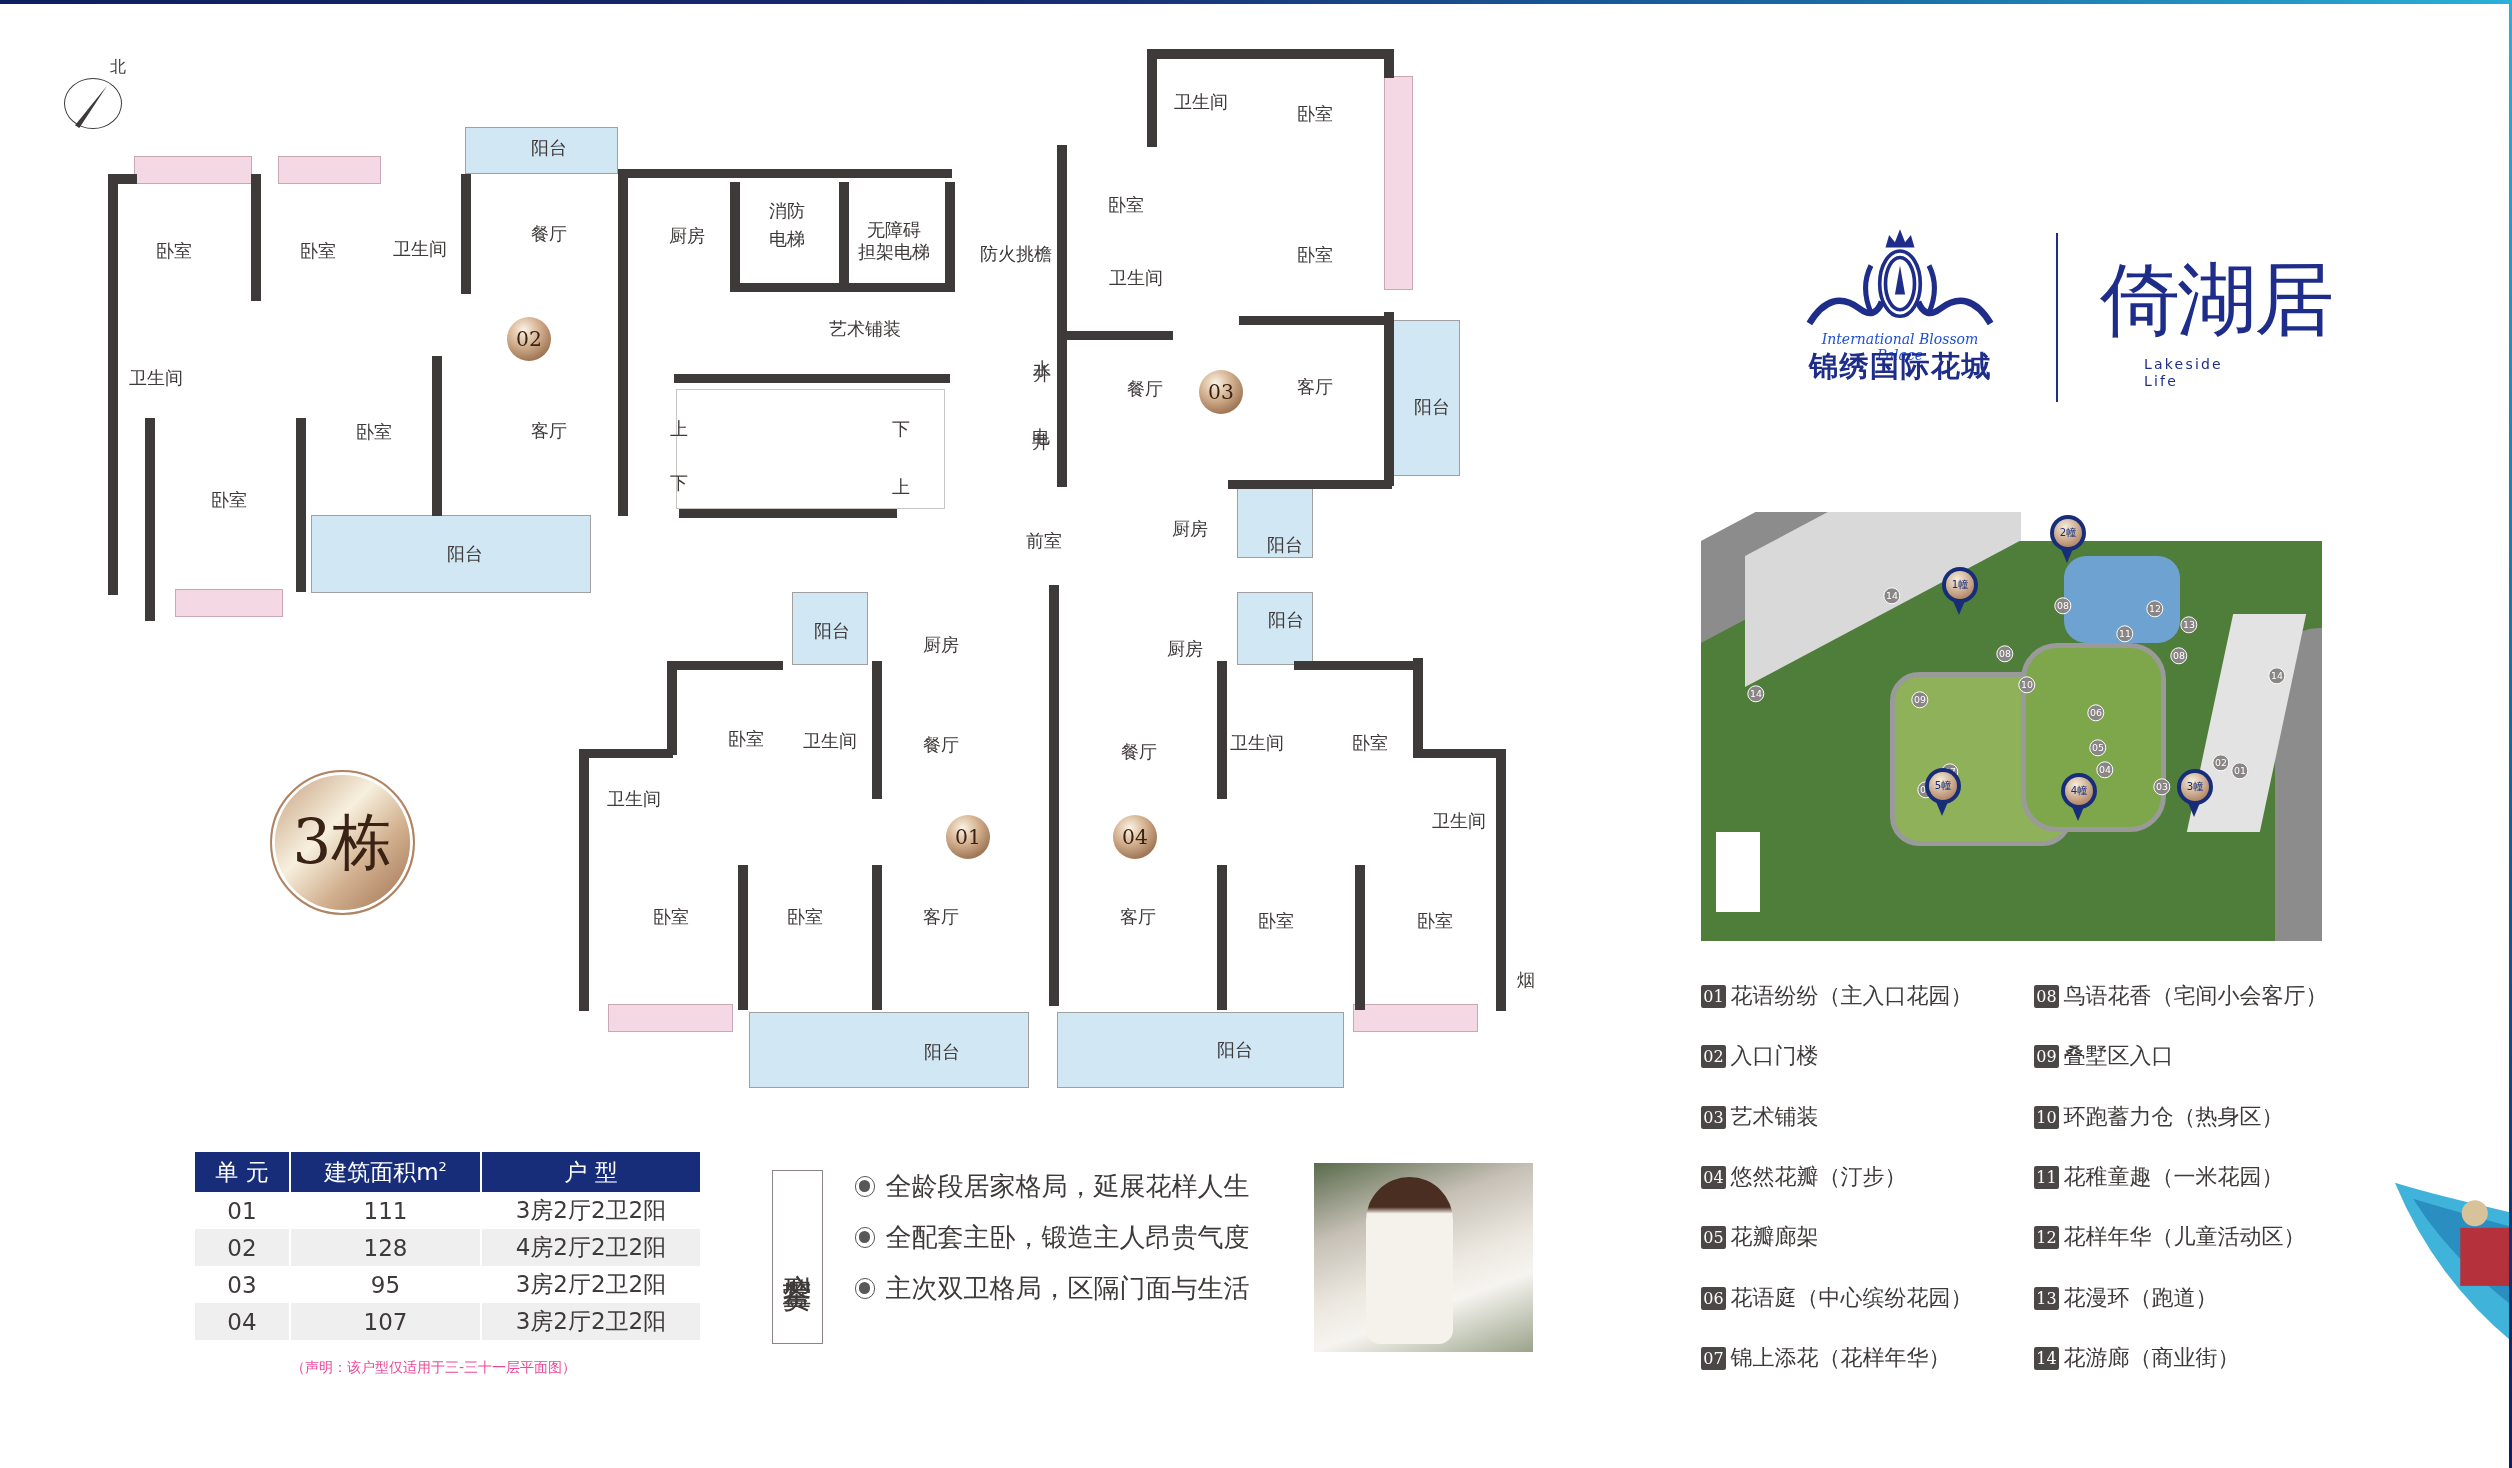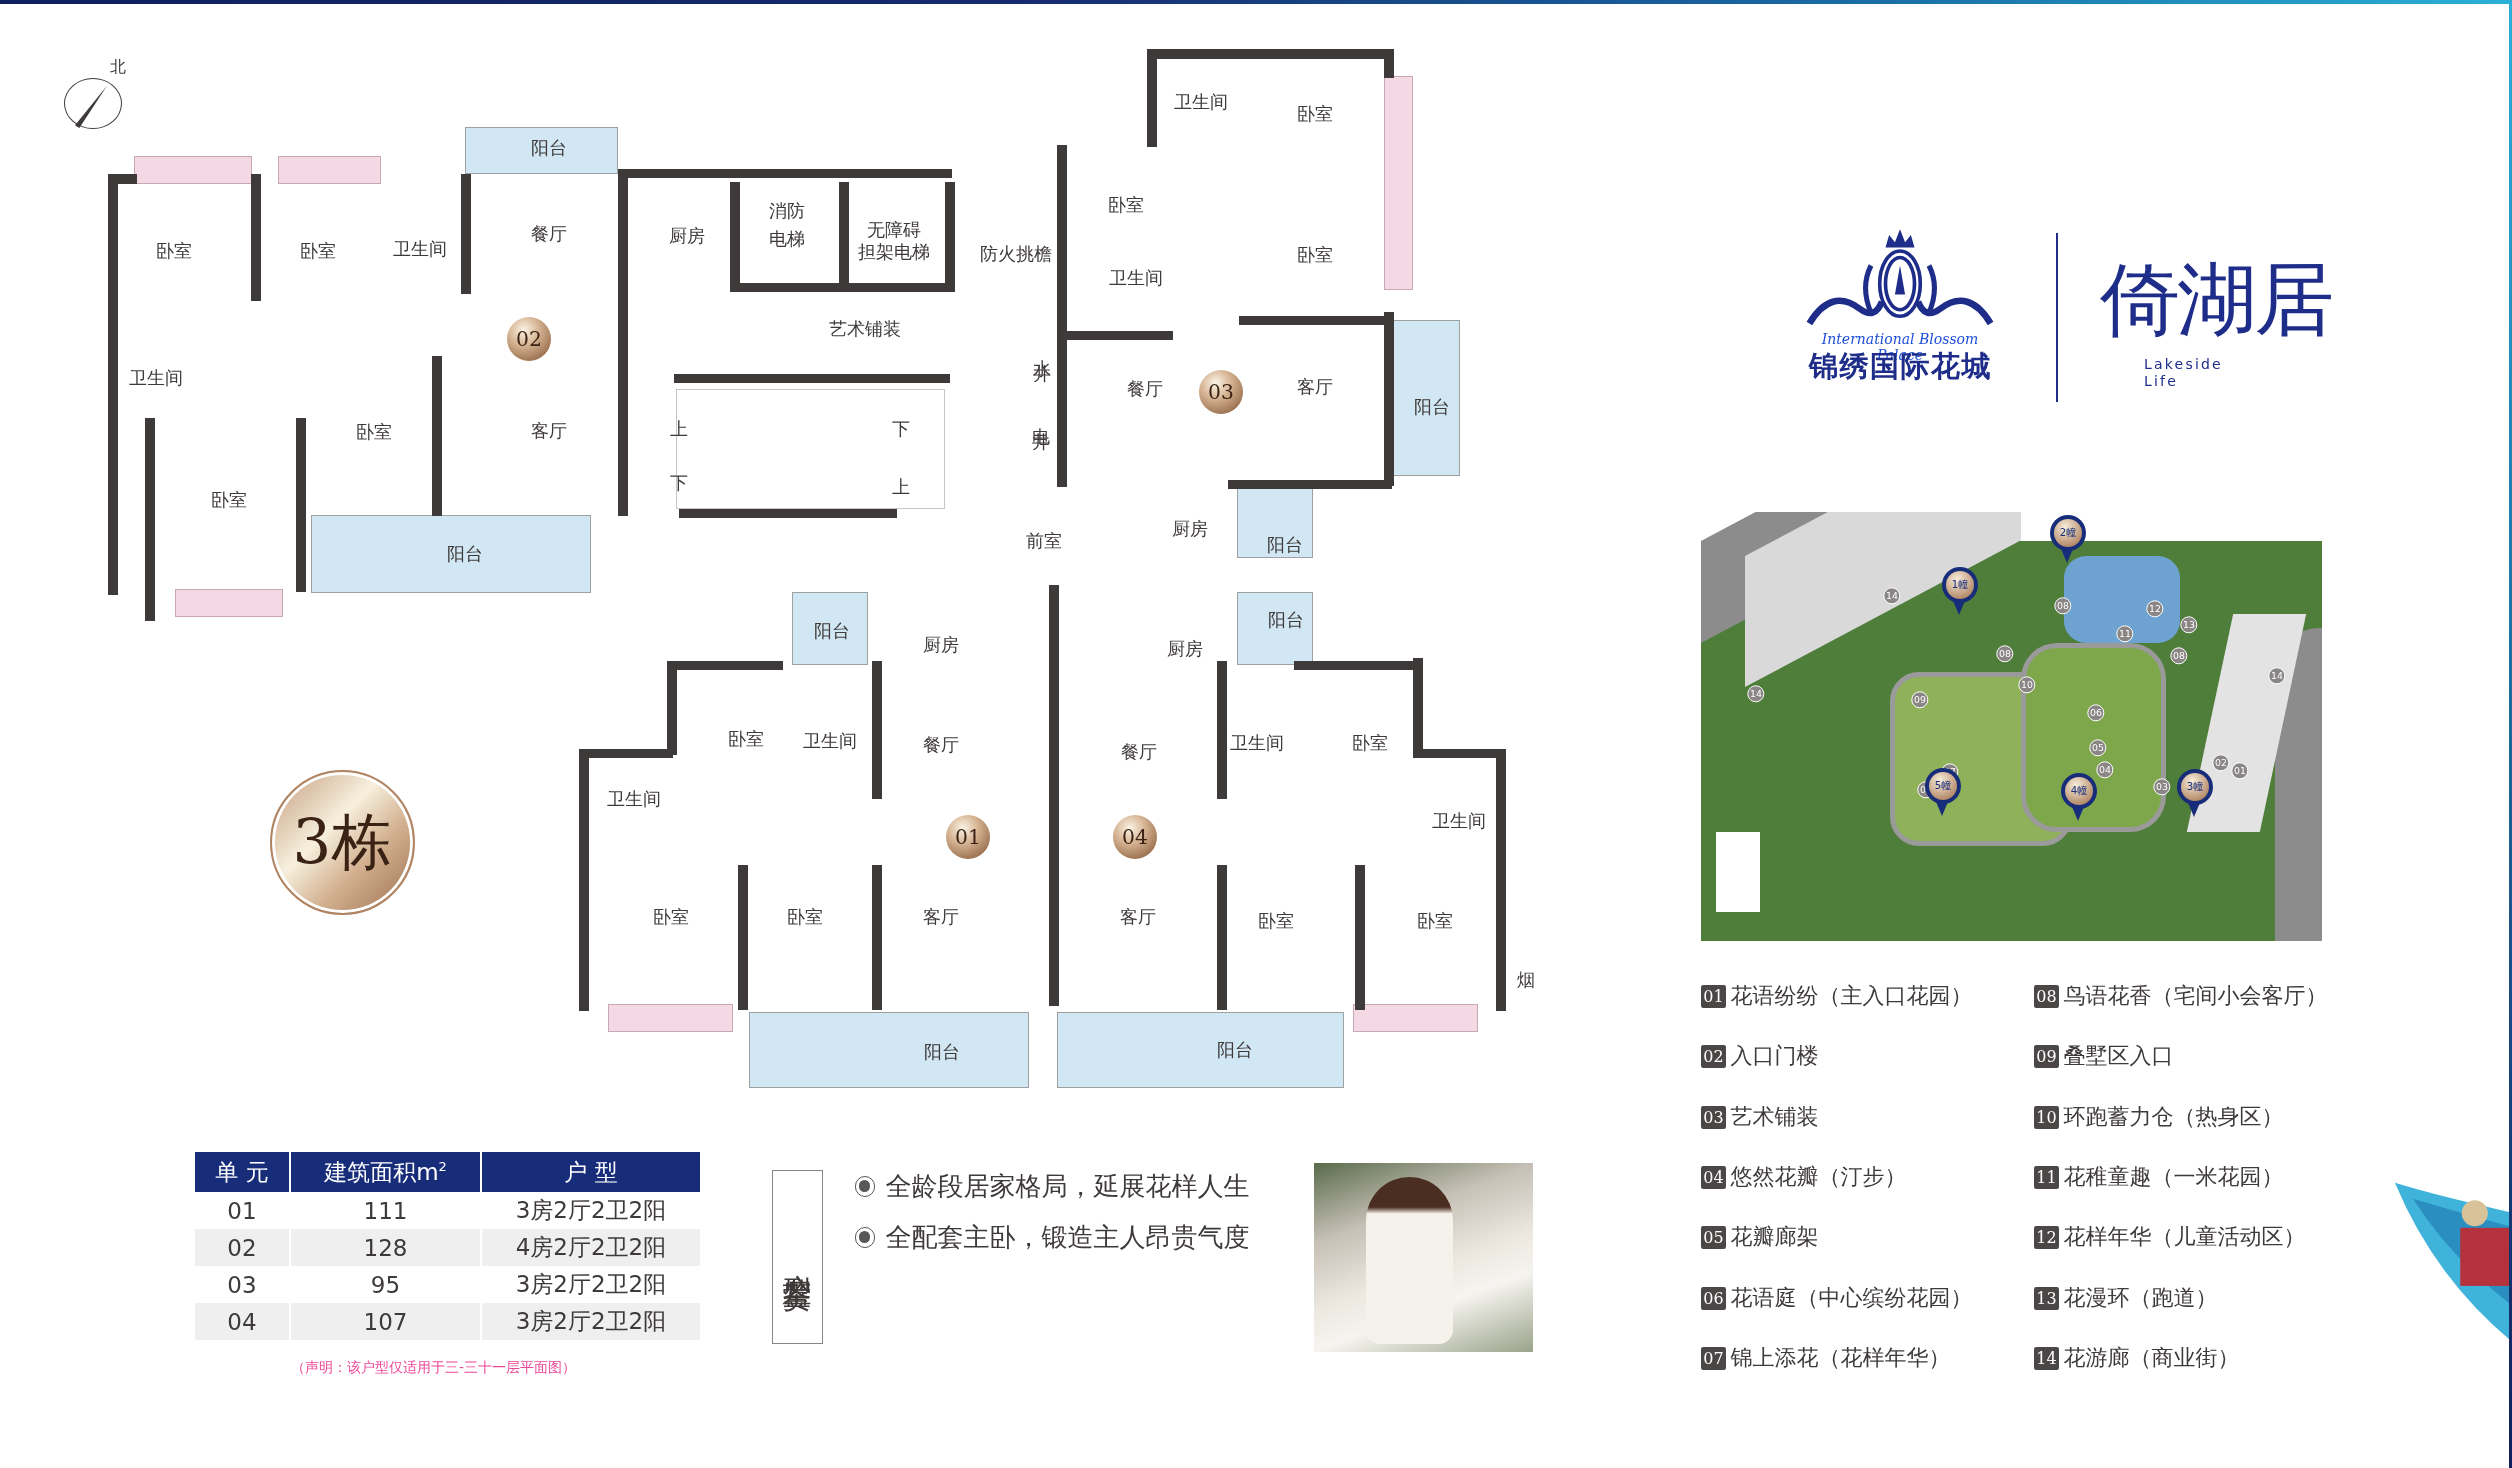--- a/index.html
+++ b/index.html
@@ -248,20 +248,24 @@
 <div class="abs feat-title">户型鉴赏</div>
 <div class="abs feat-list">
   <div class="feat-item">
       <span class="bullet"></span>
       <span>全龄段居家格局，延展花样人生</span>
     </div>
   <div class="feat-item">
       <span class="bullet"></span>
       <span>全配套主卧，锻造主人昂贵气度</span>
     </div>
+  <div class="feat-item">
+      <span class="bullet"></span>
+      <span>主次双卫格局，区隔门面与生活</span>
+    </div>
 </div>
 <div class="abs photo"></div>
 <div class="abs photo-figure"></div>
 
 <svg class="abs logo-emblem" viewBox="0 0 270 160">
   <g fill="none" stroke="#1e2d8a" stroke-width="5">
     <ellipse cx="135" cy="85" rx="28" ry="45"></ellipse>
     <ellipse cx="135" cy="85" rx="20" ry="36"></ellipse>
   </g>
   <path d="M115 35 L120 18 L128 28 L135 10 L142 28 L150 18 L155 35 Z" fill="#1e2d8a"></path>

